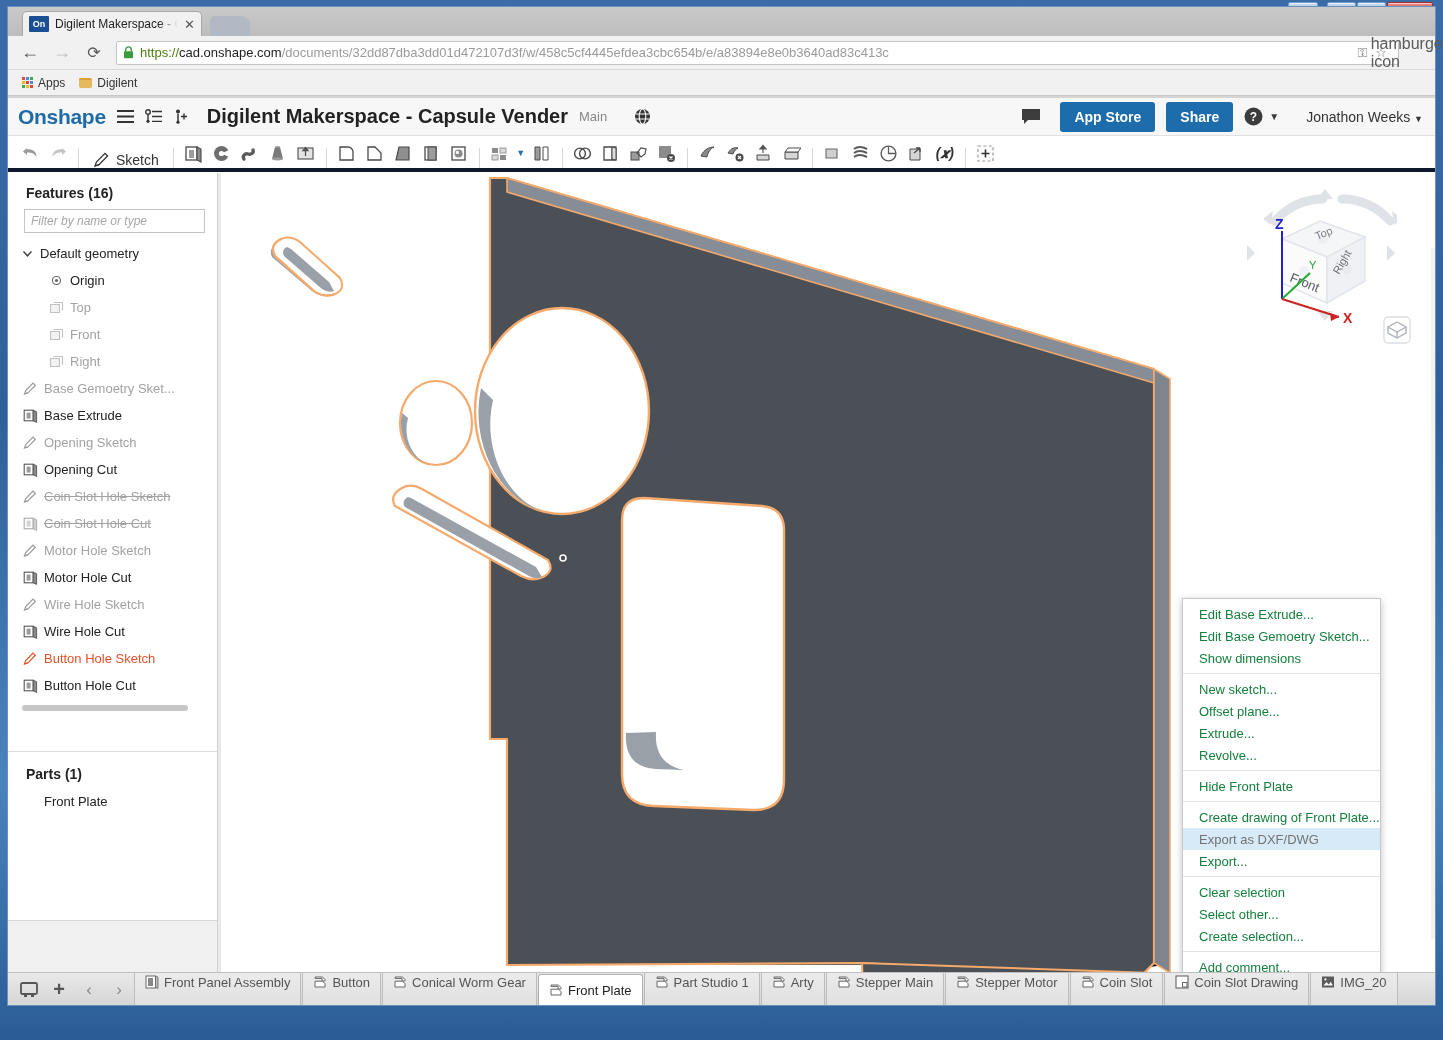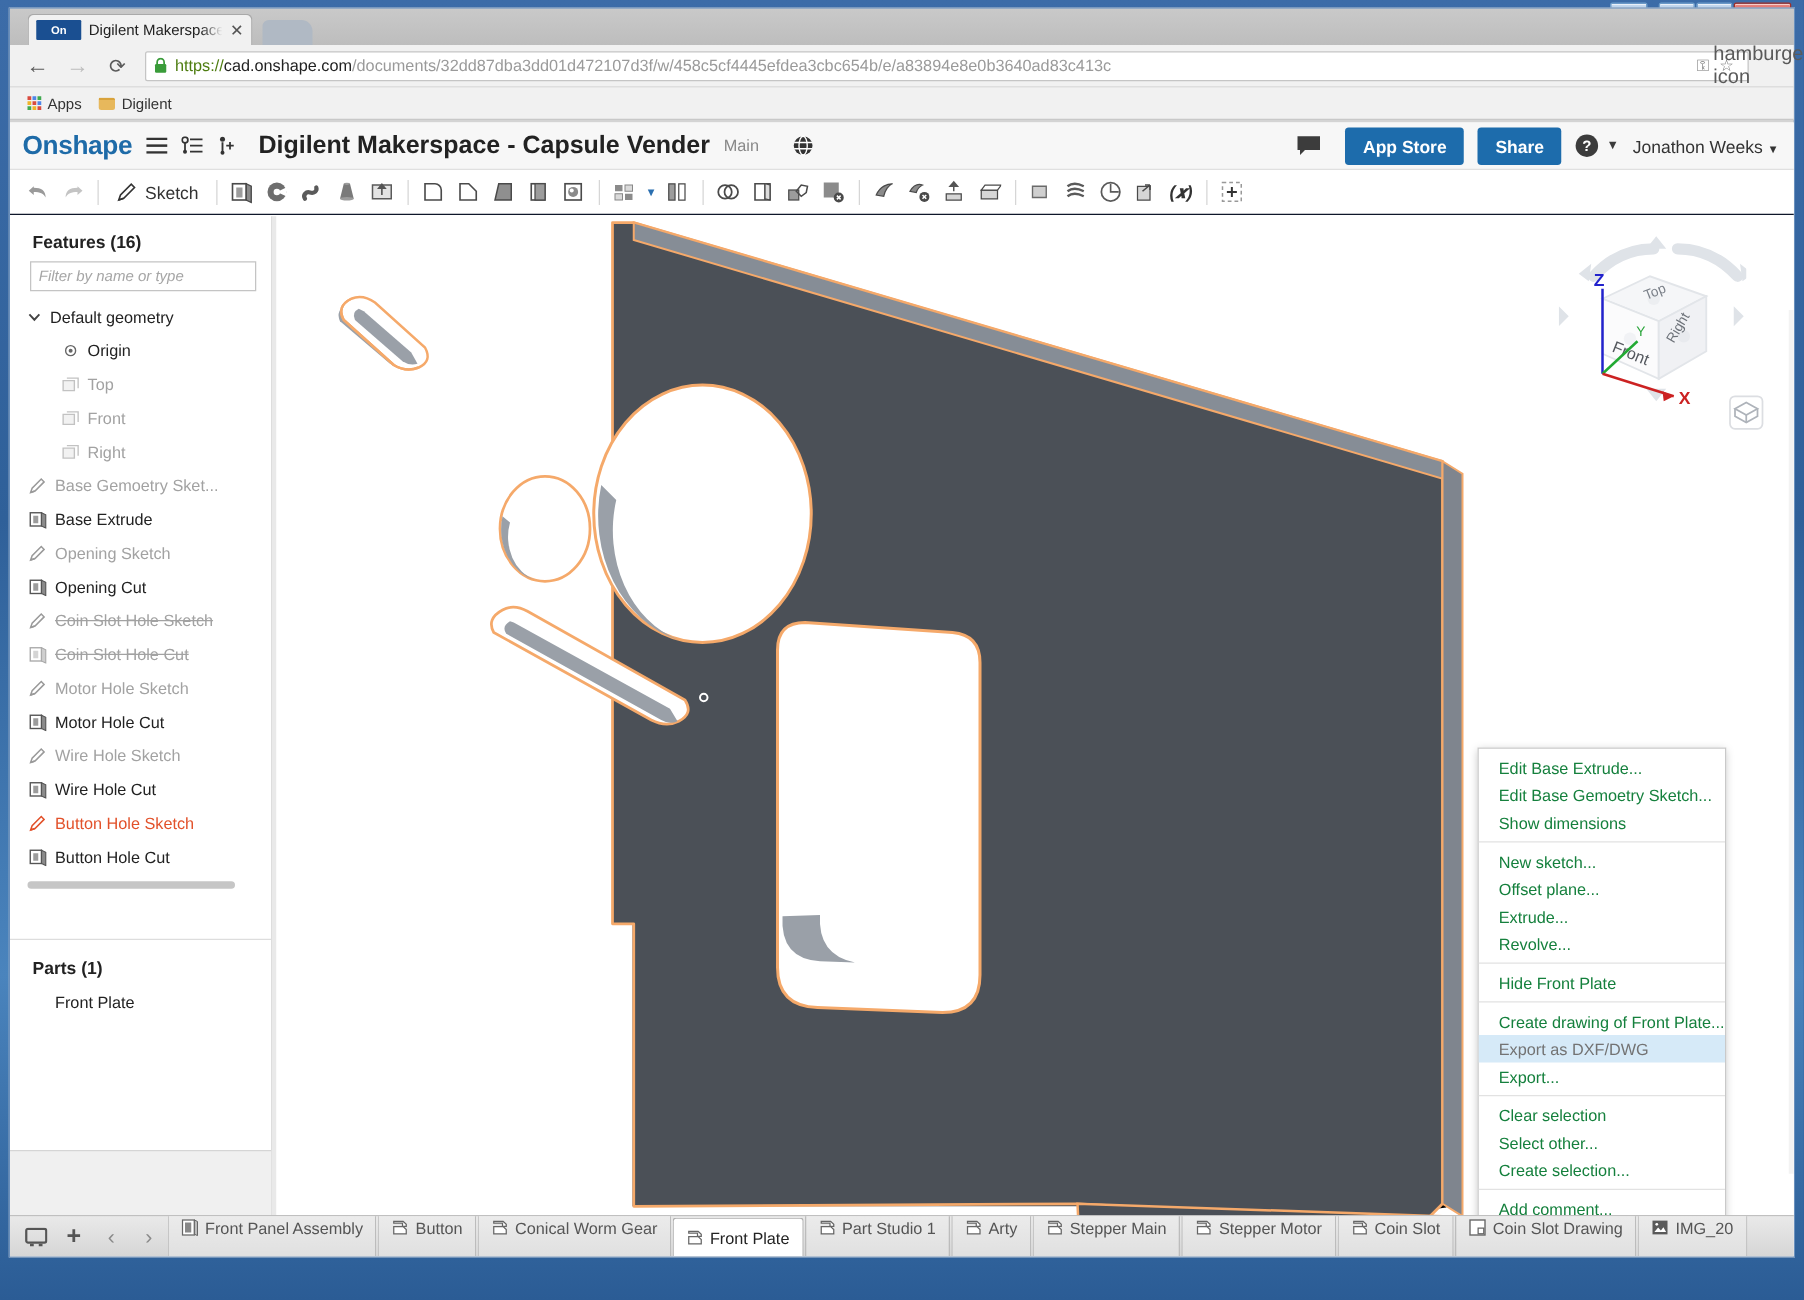--- a/index.html
+++ b/index.html
@@ -48,21 +48,21 @@
     height: 29px; background: linear-gradient(180deg,#c9c9c9,#bdbdbd);
     position: relative;
   }
   #browsertab {
     position: absolute; left: 14px; top: 4px; width: 180px; height: 25px;
     background: #f1f1f1; border-radius: 5px 5px 0 0;
     border: 1px solid #a9a9a9; border-bottom: none;
     display: flex; align-items: center; padding: 0 6px; gap: 6px;
   }
   #favicon {
-    width: 36px; height: 16px; background: #1a4f91; color: #fff;
+    width: 20px; height: 16px; background: #1a4f91; color: #fff;
     font-size: 9px; font-weight: bold; display: flex;
     align-items: center; justify-content: center; border-radius: 1px;
     flex: 0 0 auto;
   }
   #btab-title {
     font-size: 12px; color: #222; white-space: nowrap; overflow: hidden;
     flex: 1 1 auto;
     -webkit-mask-image: linear-gradient(90deg,#000 84%,transparent 100%);
     mask-image: linear-gradient(90deg,#000 84%,transparent 100%);
   }
@@ -114,25 +114,25 @@
   }
   #logo { font-size: 21px; font-weight: bold; color: #1e6ba8; letter-spacing: -.3px; }
   .hdricon { color: #3c3c3c; display: flex; align-items: center; justify-content: center; }
   #doctitle { font-size: 20px; font-weight: bold; color: #222; margin-left: 6px; white-space: nowrap; }
   #wsname { font-size: 13px; color: #888; }
   #headspacer { flex: 1 1 auto; }
   .bluebtn {
     background: #1d6cac; color: #fff; font-size: 14px; font-weight: bold;
     padding: 7px 14px; border-radius: 3px; white-space: nowrap;
   }
-  #userName { font-size: 14px; color: #333; white-space: nowrap; }
+  #userName { font-size: 14px; color: #333; white-space: nowrap; margin-left: 16px; }
 
   #ostoolbar {
-    height: 36px; background: #fff; border-bottom: 1px solid #0f172a;
-    display: flex; align-items: center; padding: 0 8px; gap: 0;
+    height: 36px; background: #fff; border-bottom: 4px solid #0f172a;
+    display: flex; align-items: flex-end; padding: 0 8px; gap: 0;
   }
   .tb { width: 28px; height: 30px; display: flex; align-items: center; justify-content: center; }
   .tbsep { width: 1px; height: 20px; background: #d6d6d6; margin: 0 6px; }
   #sketchbtn { display: flex; align-items: center; gap: 6px; padding: 0 8px; font-size: 14px; color: #333; }
 
   
   #workspace { position: absolute; left: 0; top: 75px; right: 0; bottom: 33px; }
 
   #sidebar {
     position: absolute; left: 0; top: 0; width: 210px; bottom: 0;

